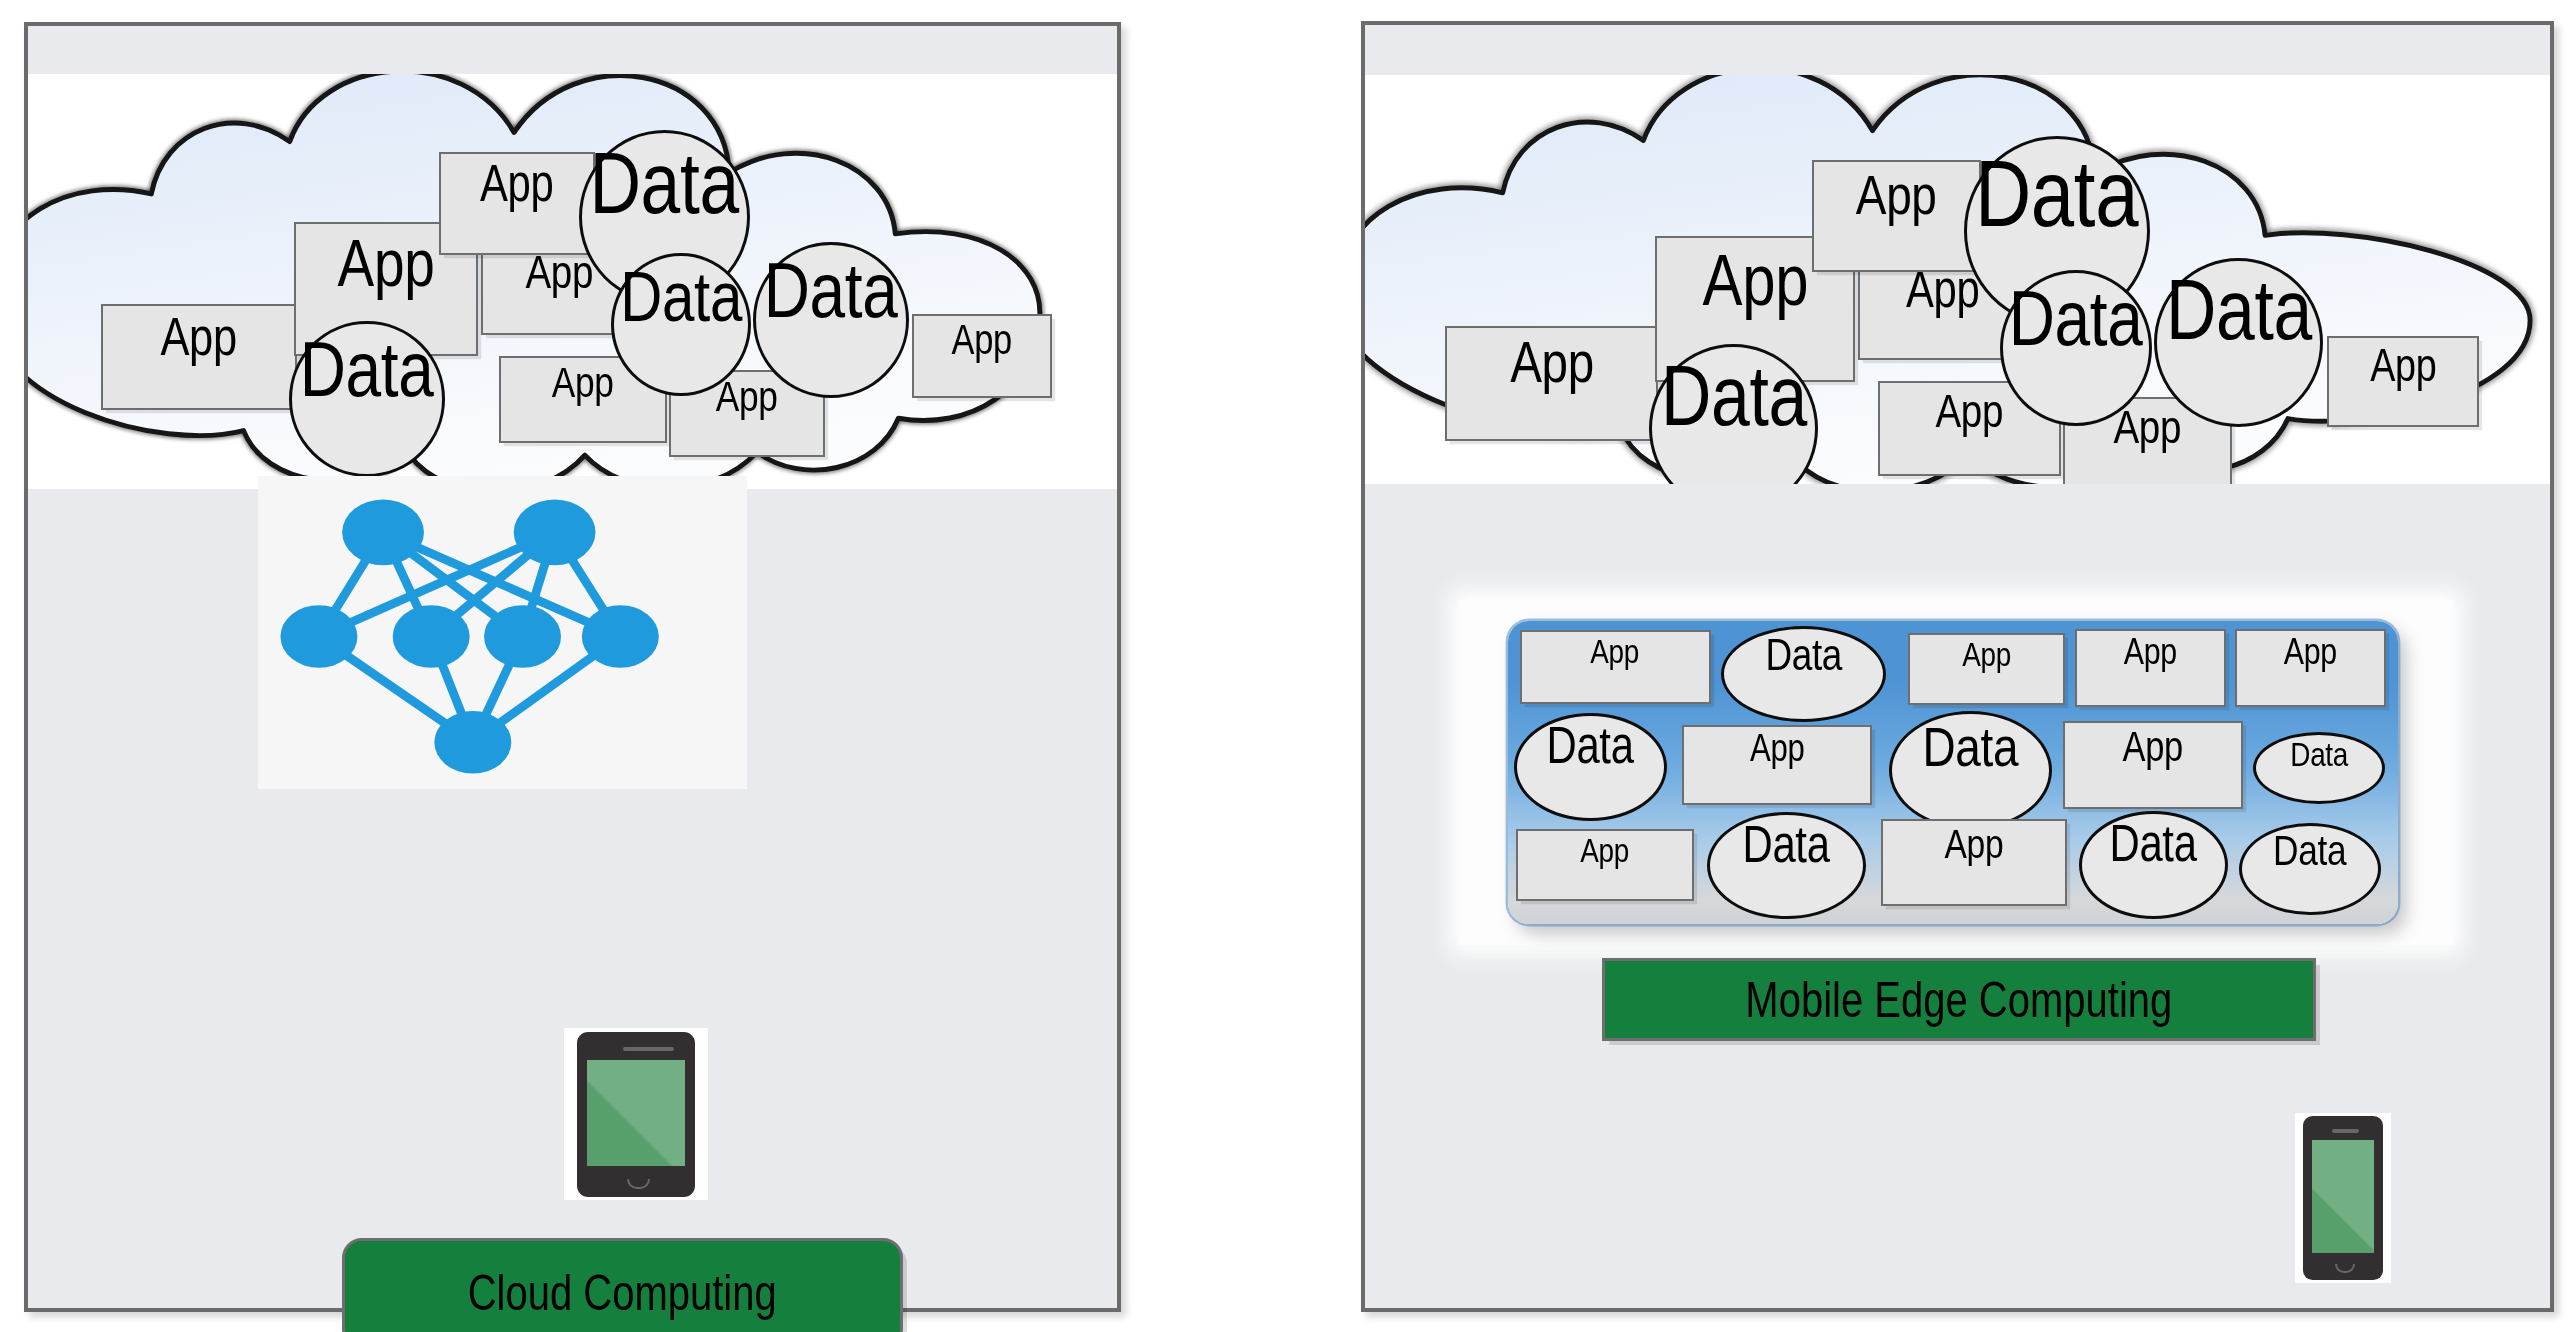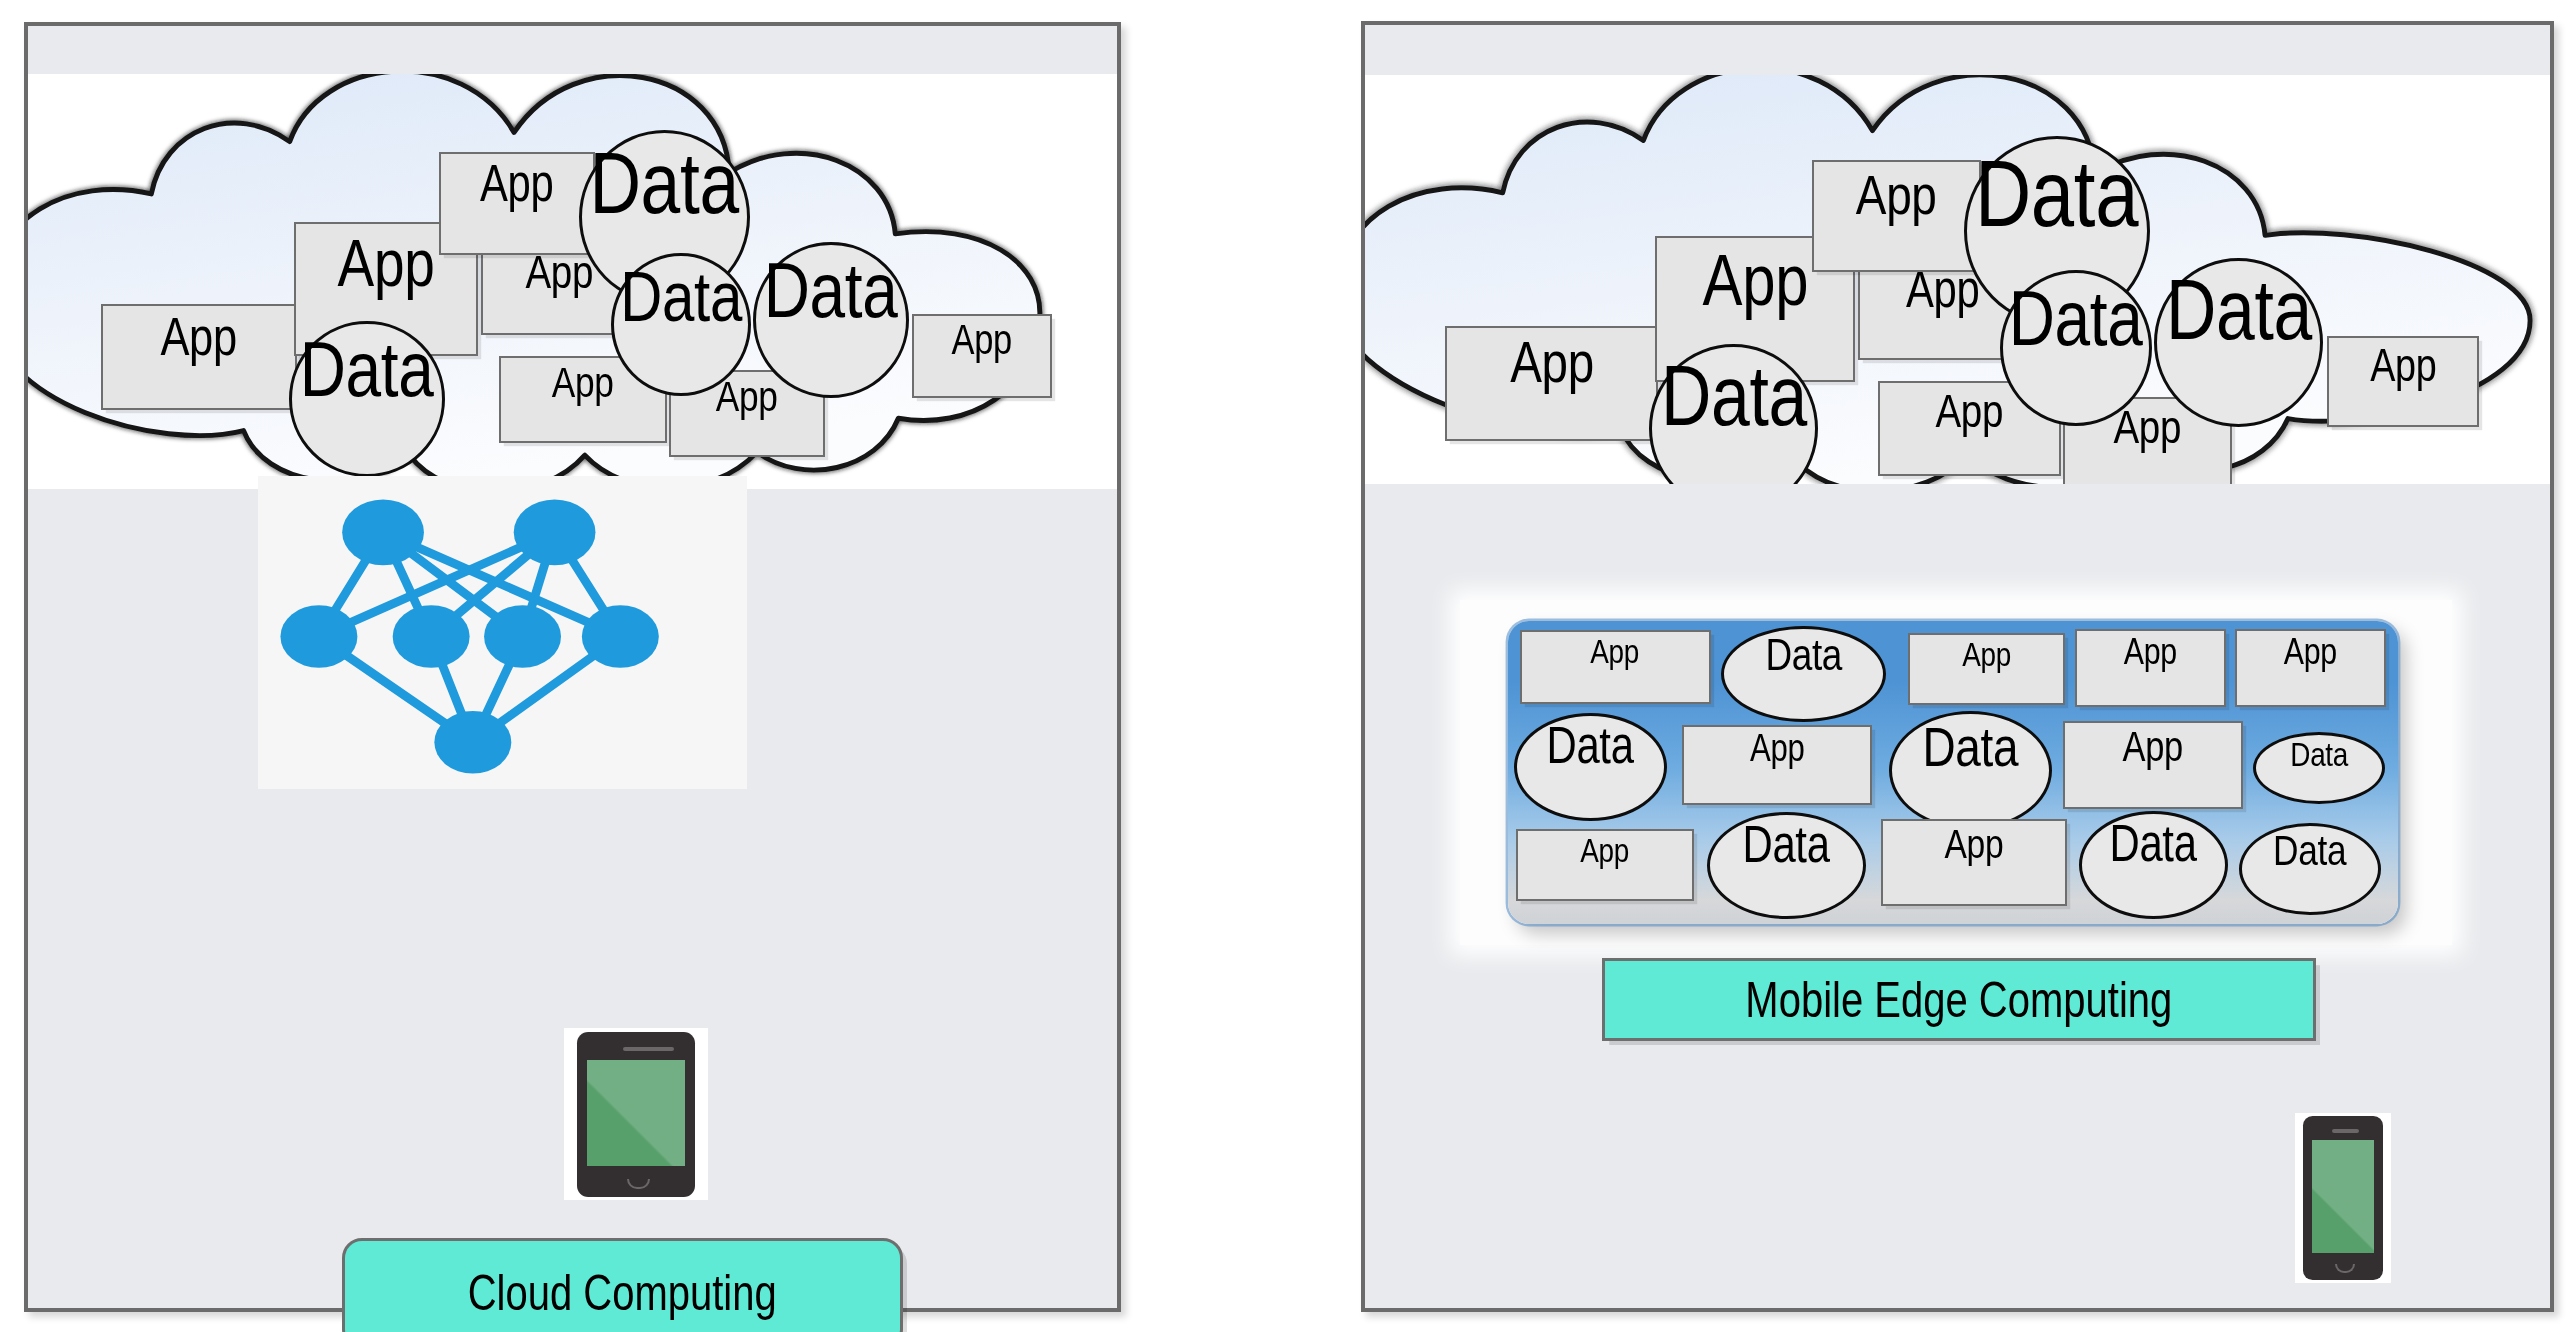--- a/index.html
+++ b/index.html
@@ -34,21 +34,21 @@
   
   #mec-stage{position:absolute;background:#fdfdfd;
              box-shadow:0 0 21px 11.2px #ffffff;}
   #mec-box{position:absolute;border-radius:21px;
            background:linear-gradient(180deg,#4e93d4 0%,#4e93d4 20%,
                       #6dabe0 48%,#a8cbe9 72%,#d6d8da 92%,#cfd2d6 100%);
            box-shadow:0 0 0 2.4px rgba(80,140,200,.55),
                       8px 9.6px 17.6px rgba(0,0,0,.22);}
 
   
-  .plate{position:absolute;box-sizing:border-box;background:#5eead4;
+  .plate{position:absolute;box-sizing:border-box;background:#15803d;
          border:3.2px solid #6e6e6e;display:flex;align-items:center;
          justify-content:center;color:#000;
          box-shadow:5.6px 5.6px 0 -1.6px rgba(0,0,0,.13);}
   .plate span{transform:scaleX(.80);display:inline-block;white-space:nowrap;}
 
   
   .device{position:absolute;background:#ffffff;}
   .device .body{position:absolute;inset:0;background:#332f31;}
   .device .screen{position:absolute;overflow:hidden;
                   background:#57a06c;}

